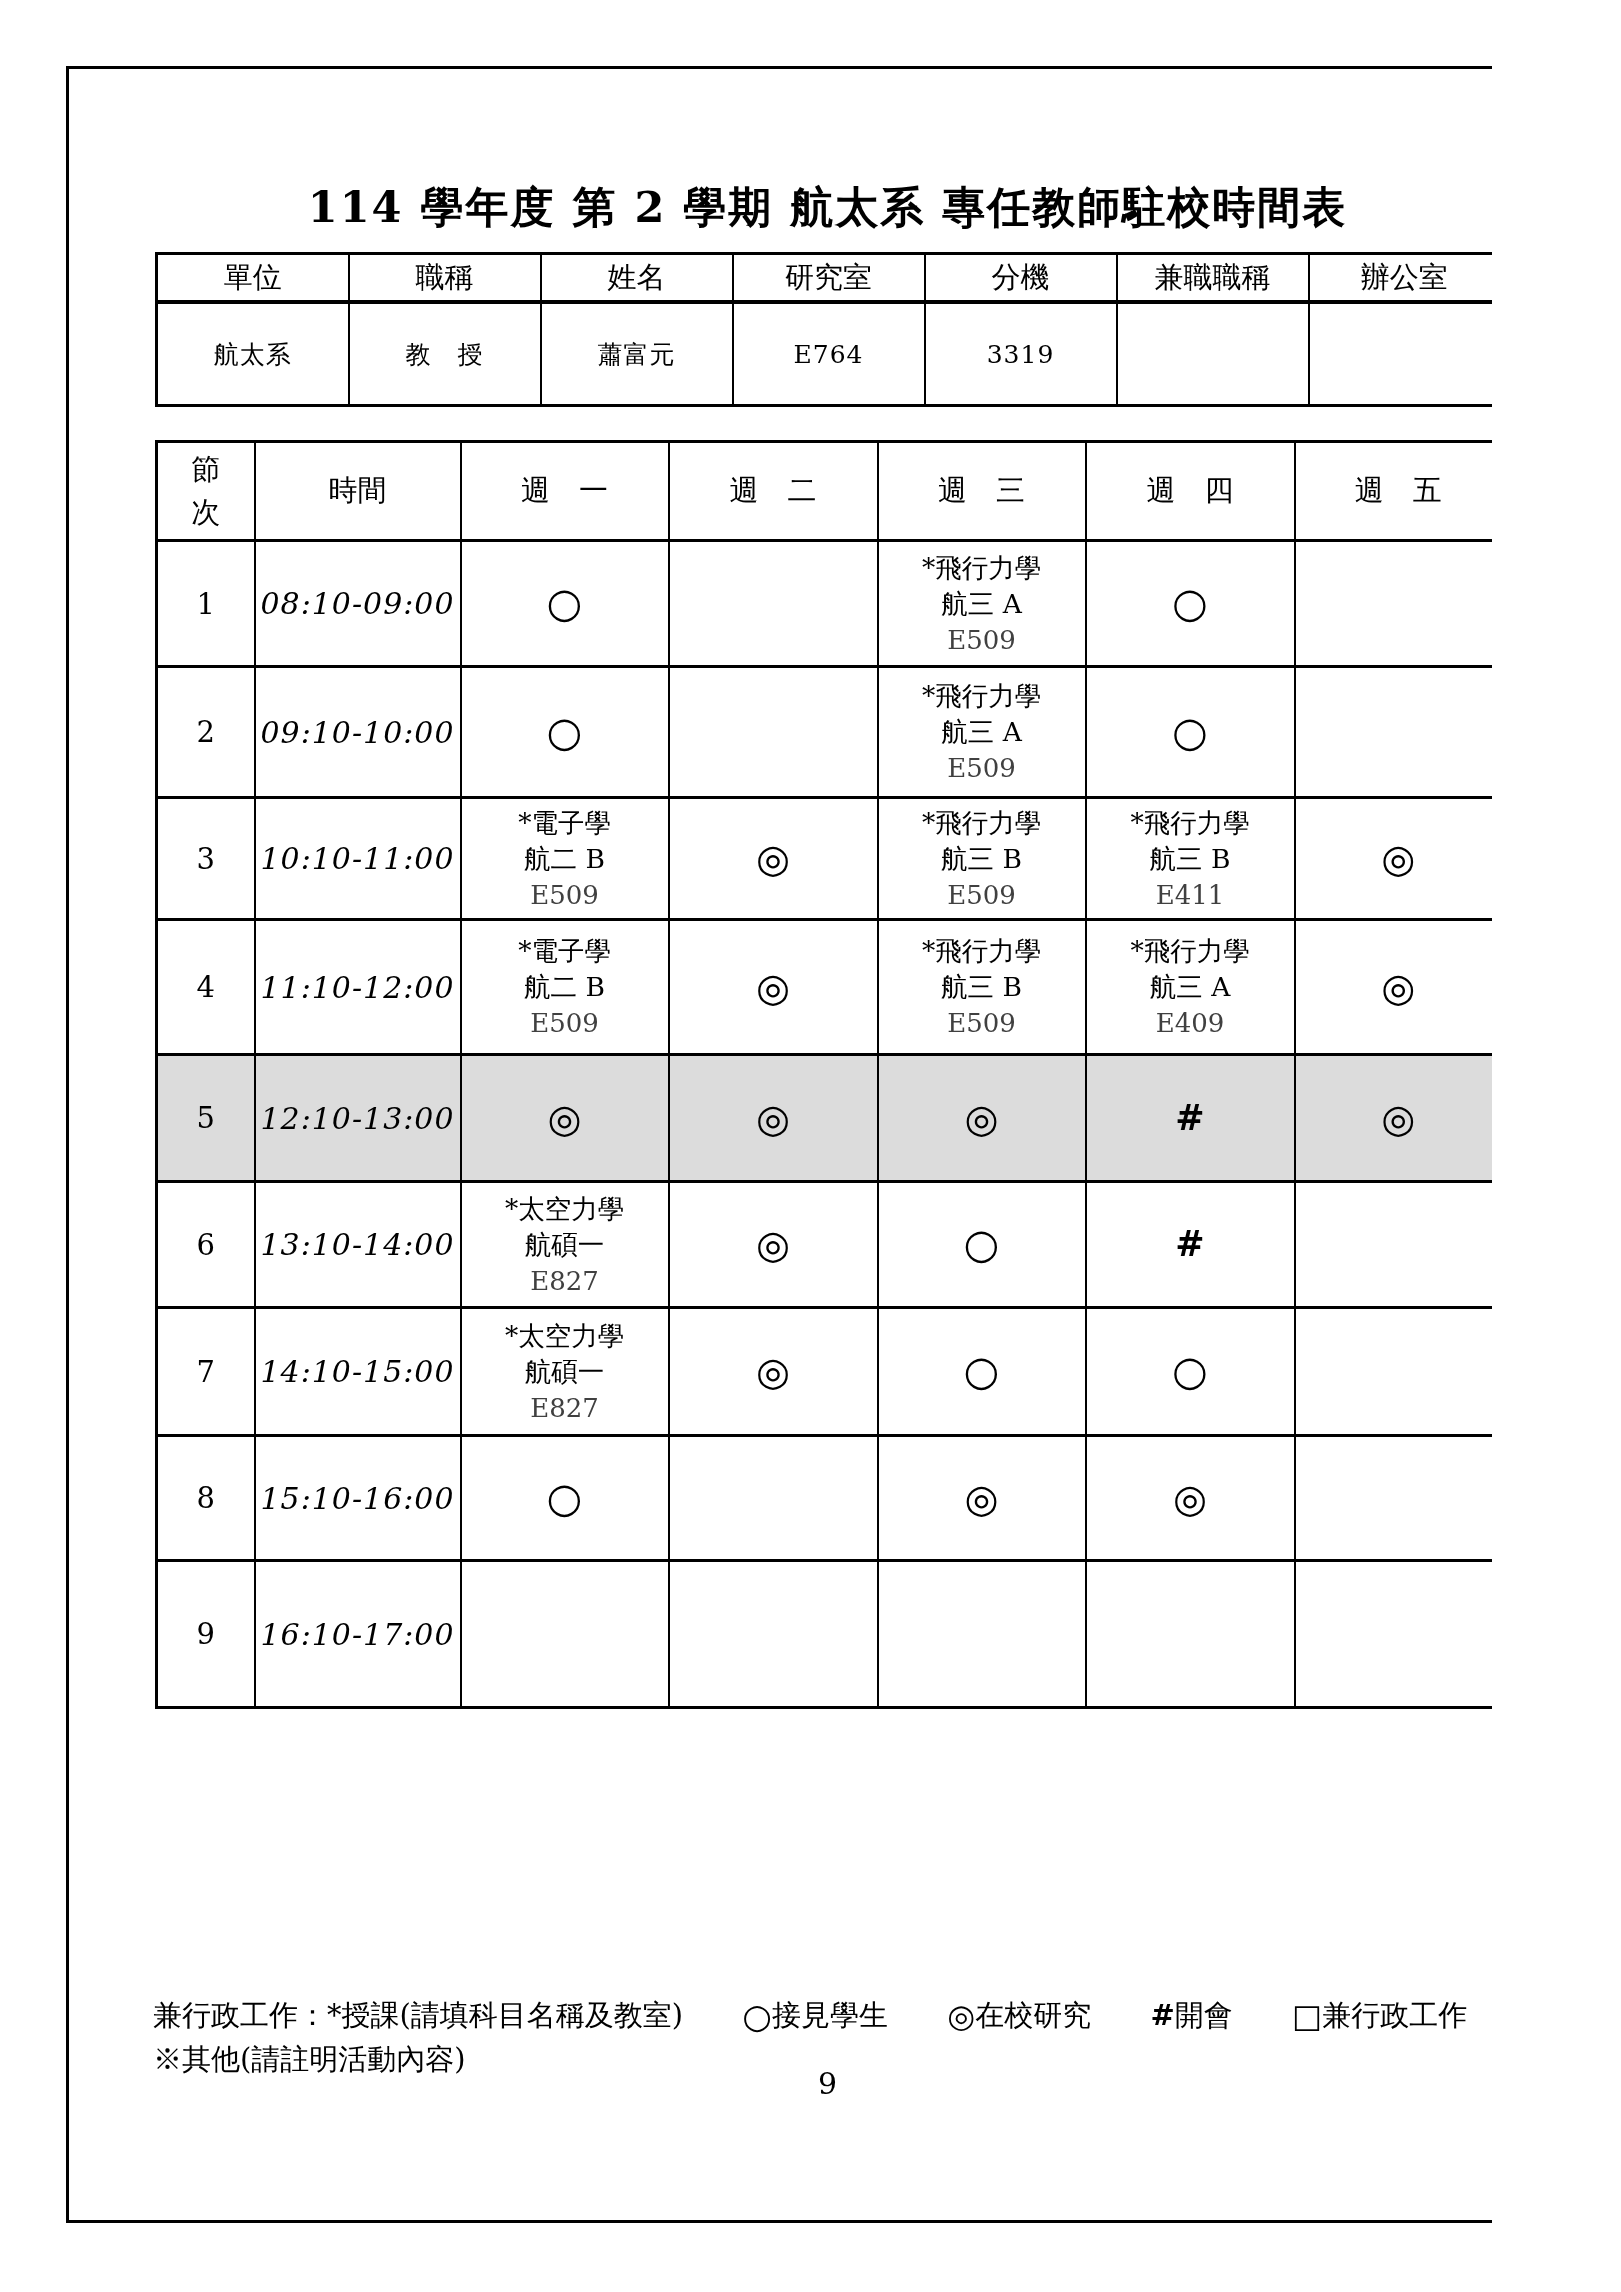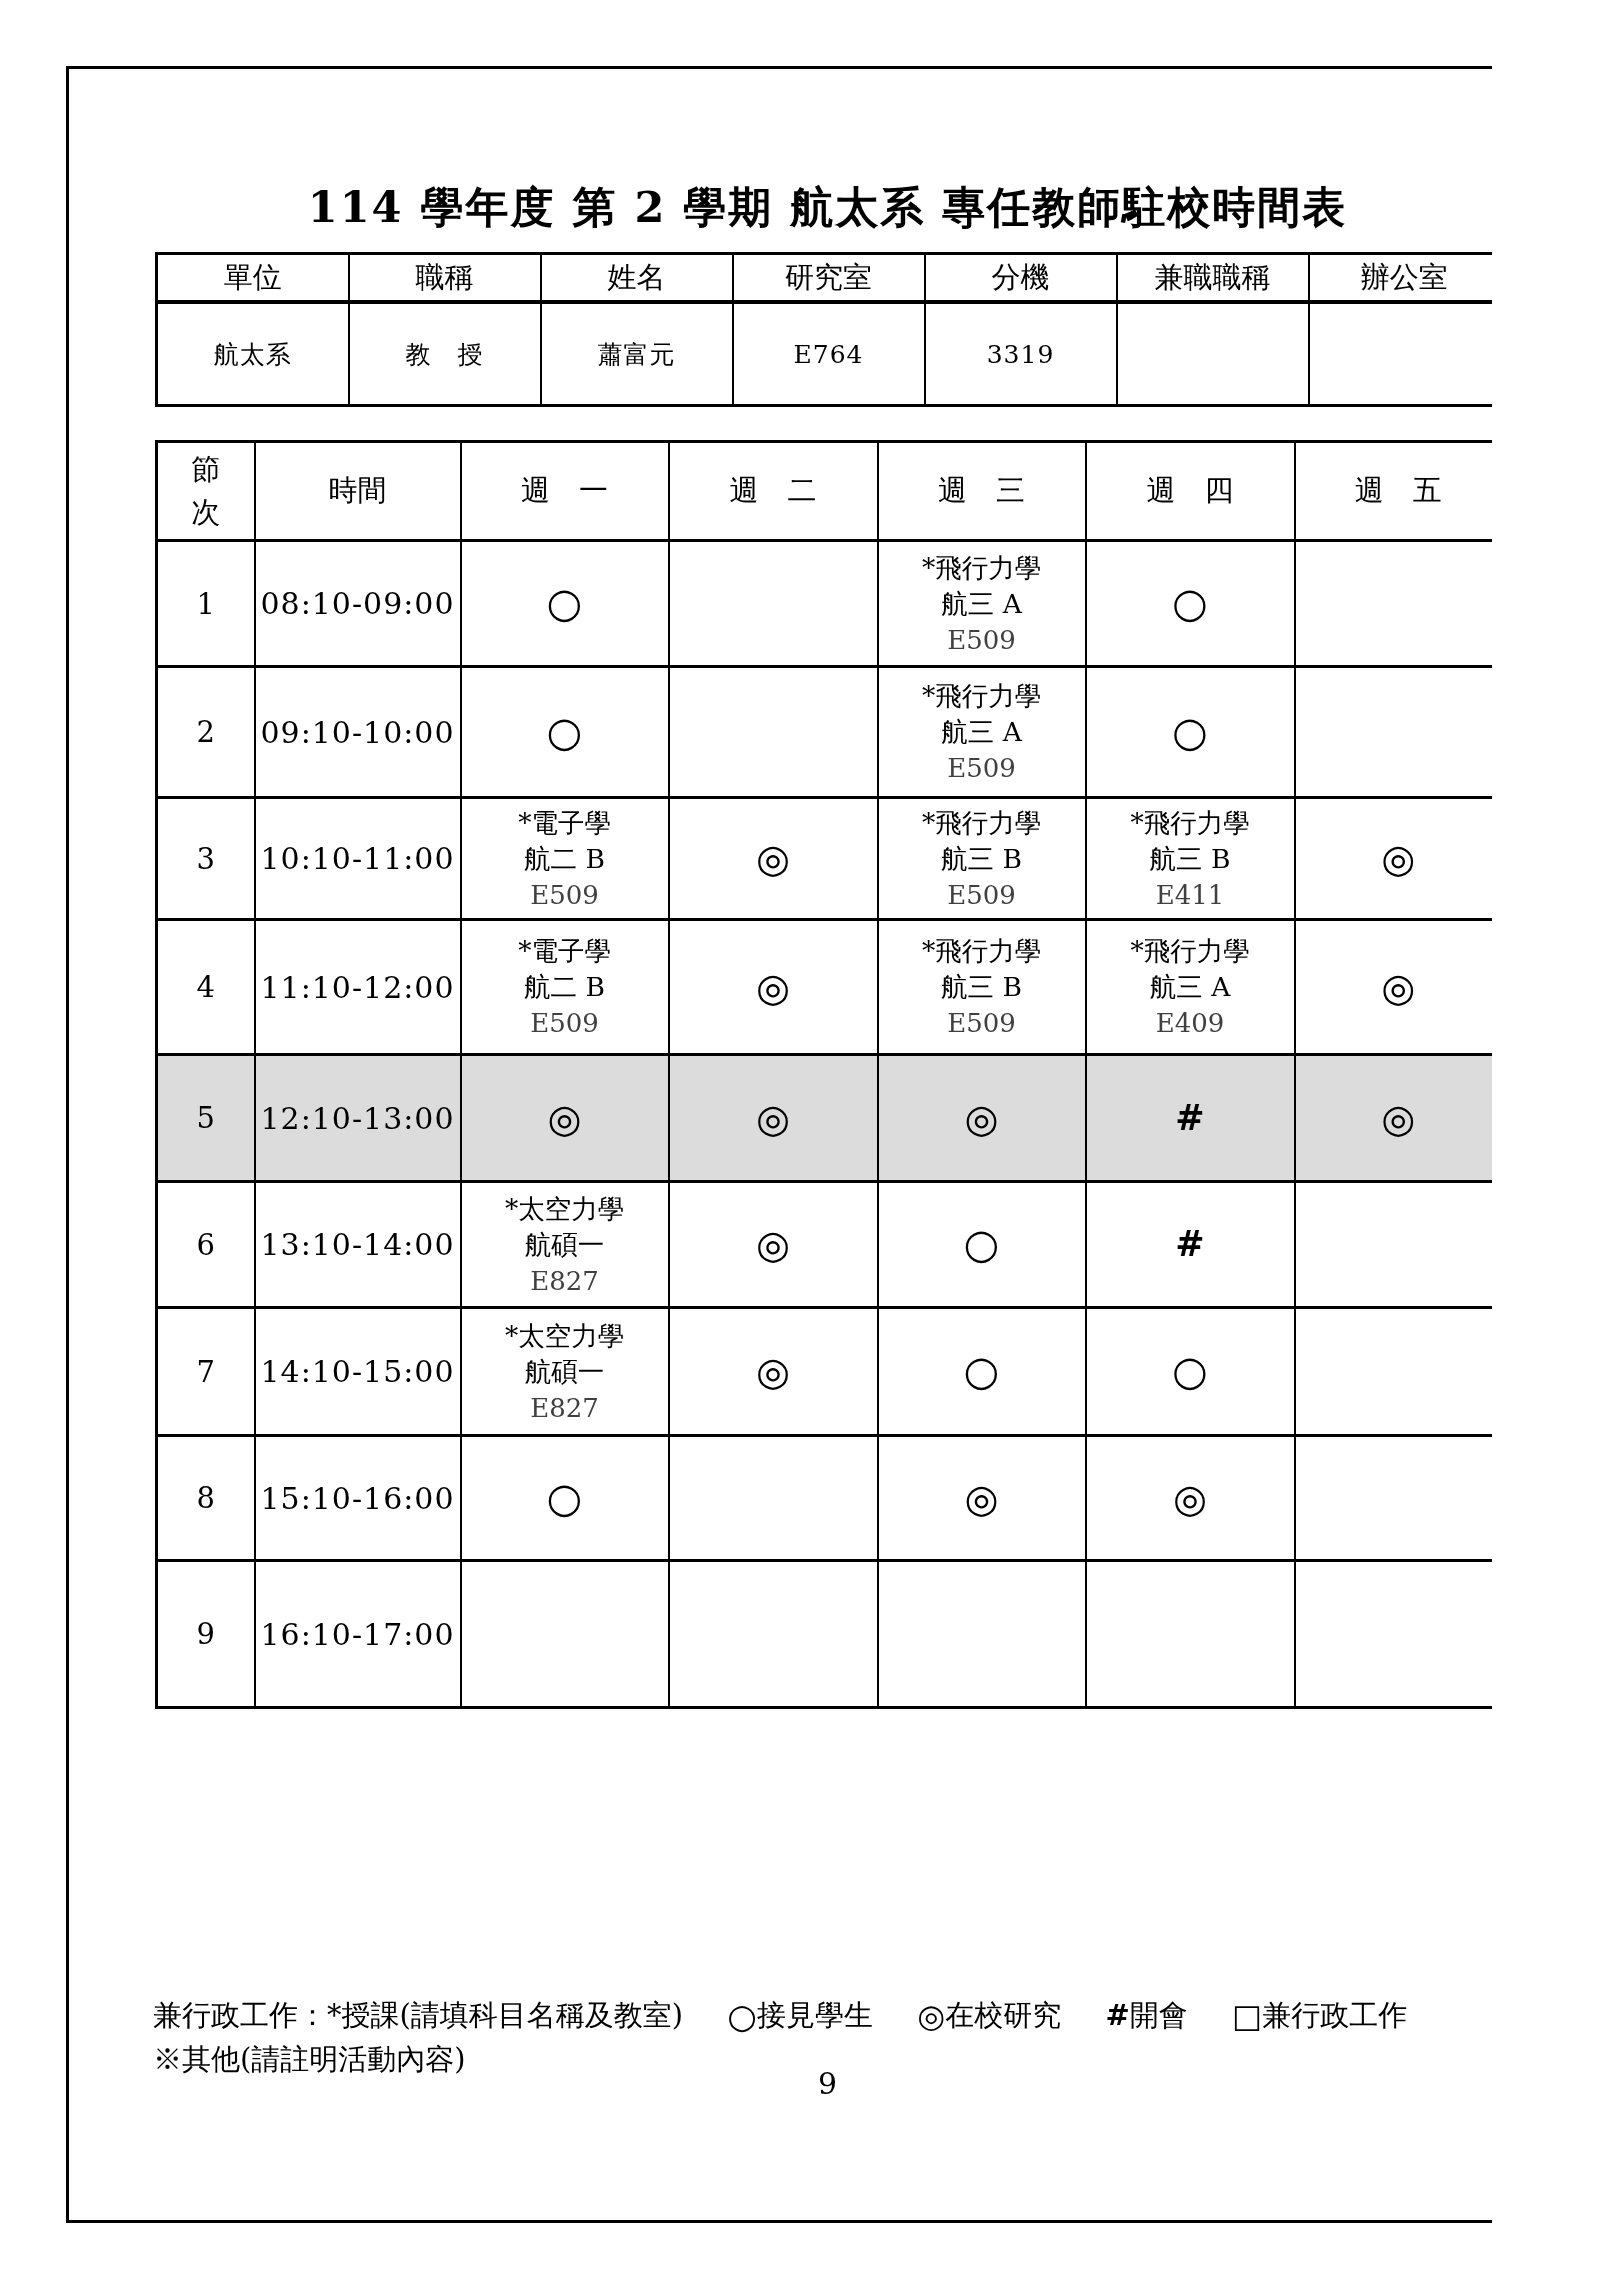--- a/index.html
+++ b/index.html
@@ -32,33 +32,33 @@
   .sched-table tbody tr:nth-child(4){height:135px;}
   .sched-table tbody tr:nth-child(5){height:127px;}
   .sched-table tbody tr:nth-child(6){height:126px;}
   .sched-table tbody tr:nth-child(7){height:128px;}
   .sched-table tbody tr:nth-child(8){height:125px;}
   .sched-table tbody tr:nth-child(9){height:147px;}
   .sched-table tbody tr:nth-child(10){height:147px;}
   tr.shaded td{background:#dcdcdc;}
 
   .period-cell{font-size:29px;}
-  .time-cell{font-size:30px;letter-spacing:1px;white-space:nowrap;}
+  .time-cell{font-size:30px;letter-spacing:1px;white-space:nowrap;font-style:italic;}
   .course-name,.course-class{font-size:26.5px;line-height:36px;}
   .course-room{font-size:26px;line-height:36px;color:#404040;}
   .sym{font-family:"DejaVu Sans","Liberation Sans",sans-serif;line-height:1;display:inline-block;}
   .sym-circle{font-size:41px;}
   .sym-double{font-size:39px;}
   .sym-hash{font-size:35px;font-weight:bold;font-family:"DejaVu Sans",sans-serif;}
 
   
   .legend{position:absolute;left:153px;top:1994px;width:1392px;font-size:29px;}
   .legend-line1{white-space:nowrap;line-height:43px;}
   .legend-line2{line-height:43px;}
-  .leg-item{margin-left:35px;}
+  .leg-item{margin-left:50px;}
   .leg-sym{font-family:"DejaVu Sans","Liberation Sans",sans-serif;}
   .leg-sym.circ{font-size:34px;vertical-align:-2.9px;}
   .leg-sym.dbl{font-size:32px;vertical-align:-2px;}
   .leg-sym.hash{font-weight:bold;font-size:29px;}
   .leg-sym.sq{font-size:32px;vertical-align:-2px;}
   .page-number{position:absolute;left:155px;top:2066px;width:1345px;text-align:center;font-size:30px;}
 </style>
 </head>
 <body>
 

